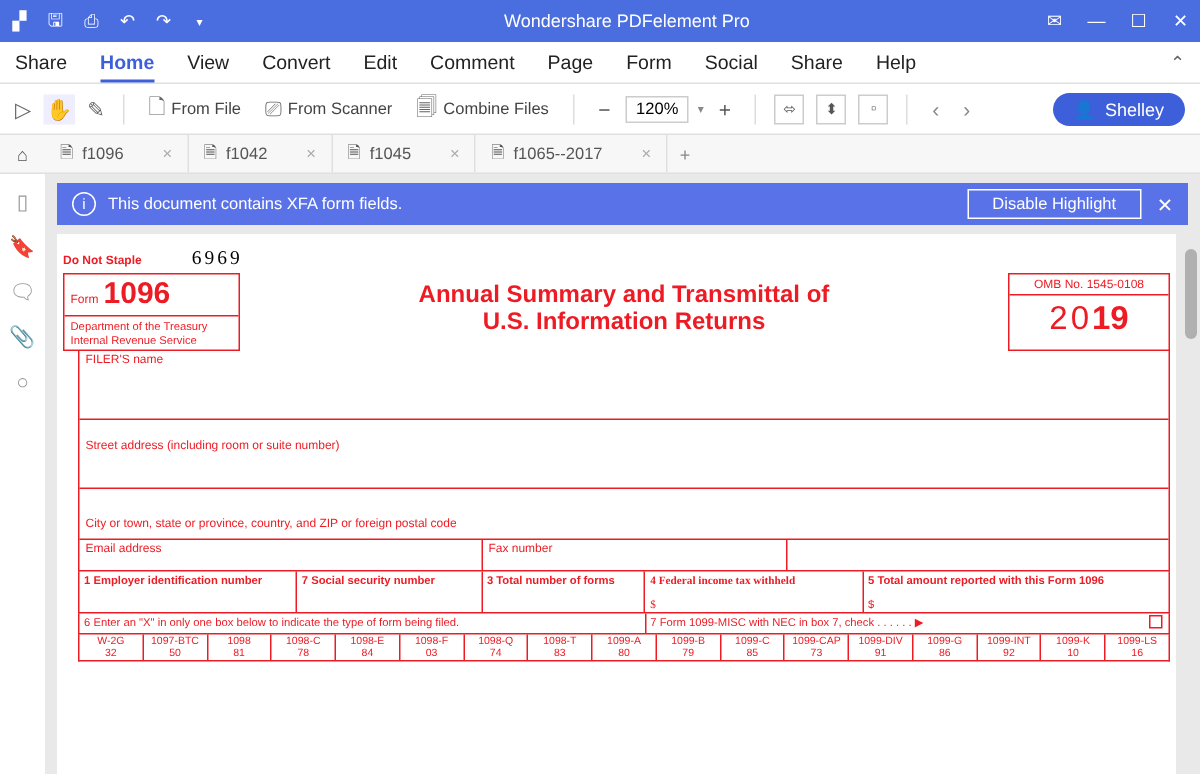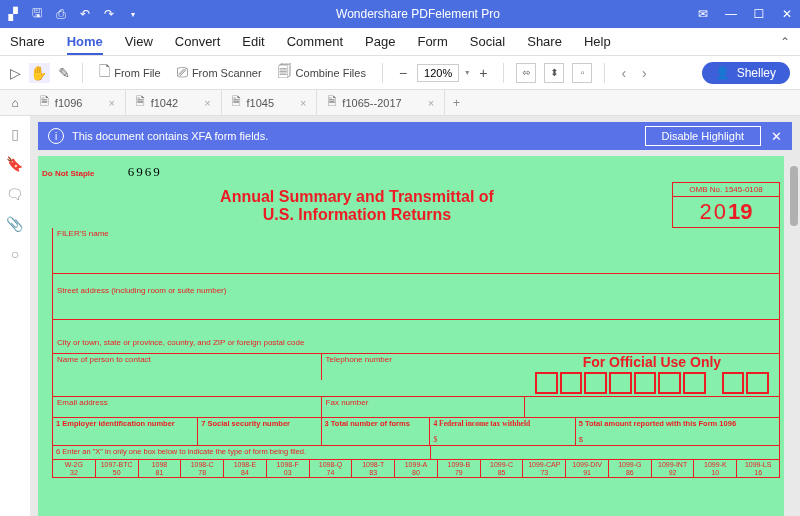--- a/index.html
+++ b/index.html
@@ -46,21 +46,21 @@
 .content { flex: 1; background: #e9e9e9; overflow: hidden; position: relative; }
 
 
 .infobar { height: 28px; background: #5a72e8; color: #fff; display: flex; align-items: center; padding: 0 10px; font-size: 11px; margin: 6px 8px 0 8px; }
 .infobar .iicon { width: 16px; height: 16px; border: 1.5px solid #fff; border-radius: 50%; display: inline-flex; align-items: center; justify-content: center; font-size: 10px; margin-right: 8px; }
 .infobar .spacer { flex: 1; }
 .infobar .dhbtn { border: 1px solid #fff; padding: 3px 16px; font-size: 11px; }
 .infobar .xclose { margin-left: 10px; font-size: 13px; }
 
 
-.page { background: #86efac; margin: 6px 16px 0 8px; height: 360px; overflow: hidden; padding: 8px 4px; }
+.page { background: #ffffff; margin: 6px 16px 0 8px; height: 360px; overflow: hidden; padding: 8px 4px; }
 
 
 .f1096 { color: #ed1c24; font-family: Arial, sans-serif; }
 .dns { font-size: 8px; font-weight: bold; display: inline-block; }
 .handwrite { font-family: "Comic Sans MS", cursive; color: #000; font-size: 13px; margin-left: 30px; letter-spacing: 2px; }
 .toprow { display: flex; margin-top: 2px; }
 .formbox { border: 1px solid #ed1c24; width: 118px; }
 .formno { border-bottom: 1px solid #ed1c24; padding: 2px 4px; }
 .formno .flabel { font-size: 8px; }
 .formno .fnum { font-size: 20px; font-weight: bold; }
@@ -219,20 +219,30 @@
       <span class="xclose">✕</span>
     </div>
 
     <div class="page">
       <div class="f1096">
         <div>
           <span class="dns">Do Not Staple</span>
           <span class="handwrite">6969</span>
         </div>
         <div class="toprow">
+          <div class="formbox">
+            <div class="formno">
+              <span class="flabel">Form</span>
+              <span class="fnum">1096</span>
+            </div>
+            <div class="dept">
+              <div>Department of the Treasury</div>
+              <div>Internal Revenue Service</div>
+            </div>
+          </div>
           <div class="maintitle">
             <div>Annual Summary and Transmittal of</div>
             <div>U.S. Information Returns</div>
           </div>
           <div class="rightbox">
             <div class="omb">OMB No. 1545-0108</div>
             <div class="year">
               <span class="y20">20</span><span class="y19">19</span>
             </div>
           </div>
@@ -241,56 +251,38 @@
         <div class="filertable">
           <div class="frow tall">
               <div class="fcell">FILER'S name</div>
             </div>
           <div class="frow tall">
               <div class="fcell" style="padding-top:12px;">Street address (including room or suite number)</div>
             </div>
           <div class="frow" style="height:34px;">
               <div class="fcell" style="padding-top:18px;">City or town, state or province, country, and ZIP or foreign postal code</div>
             </div>
-          <div class="frow" style="position:relative;">
-            <div class="fcell brdr" style="width:37%;height:26px;">Name of person to contact</div>
-            <div class="fcell" style="width:28%;">Telephone number</div>
-            <div style="width:35%;position:relative;" class="official">
-              <div class="offtitle">For Official Use Only</div>
-              <div class="offboxes">
-                <div class="ob"></div>
-                  <div class="ob"></div>
-                  <div class="ob"></div>
-                  <div class="ob"></div>
-                  <div class="ob"></div>
-                  <div class="ob"></div>
-                  <div class="ob"></div>
-                <div class="obgap"></div>
-                  <div class="ob"></div>
-                  <div class="ob"></div>
-              </div>
-            </div>
-          </div>
           <div class="frow" style="border-bottom:none;">
             <div class="fcell brdr" style="width:37%;height:20px;">Email address</div>
             <div class="fcell brdr" style="width:28%;">Fax number</div>
             <div style="width:35%;"></div>
           </div>
         </div>
 
         <div class="numrow" style="height:28px;">
           <div class="ncell" style="width:20%;"><span class="bold">1 Employer identification number</span></div>
           <div class="ncell" style="width:17%;"><span class="bold">7 Social security number</span></div>
           <div class="ncell" style="width:15%;"><span class="bold">3 Total number of forms</span></div>
           <div class="ncell" style="width:20%;font-family:Liberation Serif, serif;"><span class="bold">4 Federal income tax withheld</span><span class="dollar">$</span></div>
           <div class="ncell" style="width:28%;"><span class="bold">5 Total amount reported with this Form 1096</span><span class="dollar">$</span></div>
         </div>
 
         <div class="checkrow" style="height:14px;">
           <div class="ccell brdr" style="width:52%;"><span class="bold">6 Enter an "X" in only one box below to indicate the type of form being filed.</span></div>
+          <div class="ccell" style="width:48%;position:relative;"><span class="bold">7 Form 1099-MISC with NEC in box 7, check . . . . . .   ▶</span><span class="cb"></span></div>
         </div>
 
         <div class="boxrow" id="boxrow">
             <div class="bcell">
               <div>W-2G</div>
               <div>32</div>
             </div>
             <div class="bcell">
               <div>1097-BTC</div>
               <div>50</div>

